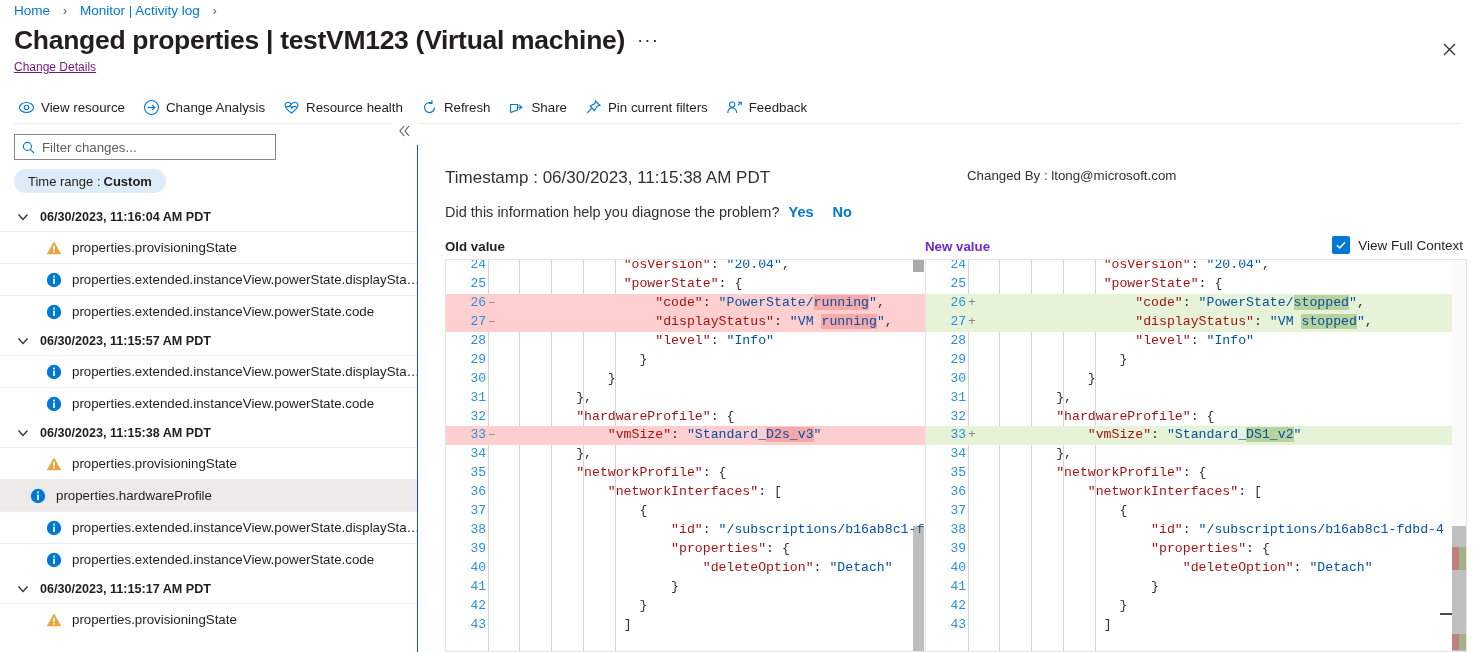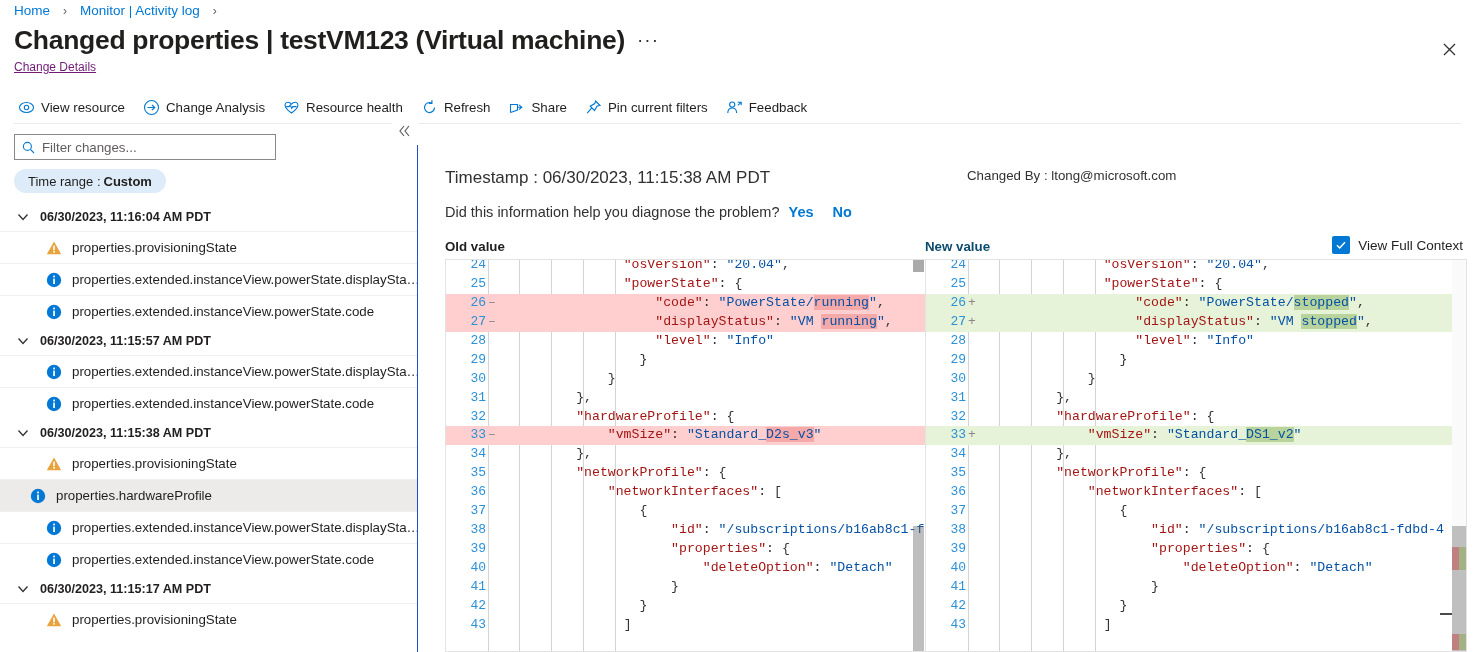--- a/index.html
+++ b/index.html
@@ -144,21 +144,21 @@
     color: #0078d4; font-weight: 600; cursor: pointer; font-size: 14.5px;
   }
   .fb-link.no { margin-left: 10px; }
 
   .colhdr-old {
     position: absolute; left: 26px; top: 115px;
     font-size: 13.3px; font-weight: 700; color: #201f1e;
   }
   .colhdr-new {
     position: absolute; left: 506px; top: 115px;
-    font-size: 13.3px; font-weight: 700; color: #0c4a6e;
+    font-size: 13.3px; font-weight: 700; color: #6d28d9;
   }
   .vfc {
     position: absolute; right: 12px; top: 112px;
     display: flex; align-items: center; gap: 8px; cursor: pointer;
   }
   .vfc-box {
     width: 18px; height: 18px; background: #0078d4;
     border-radius: 2px; display: flex; align-items: center; justify-content: center;
   }
   .vfc-label { font-size: 13.5px; color: #201f1e; white-space: nowrap; }

